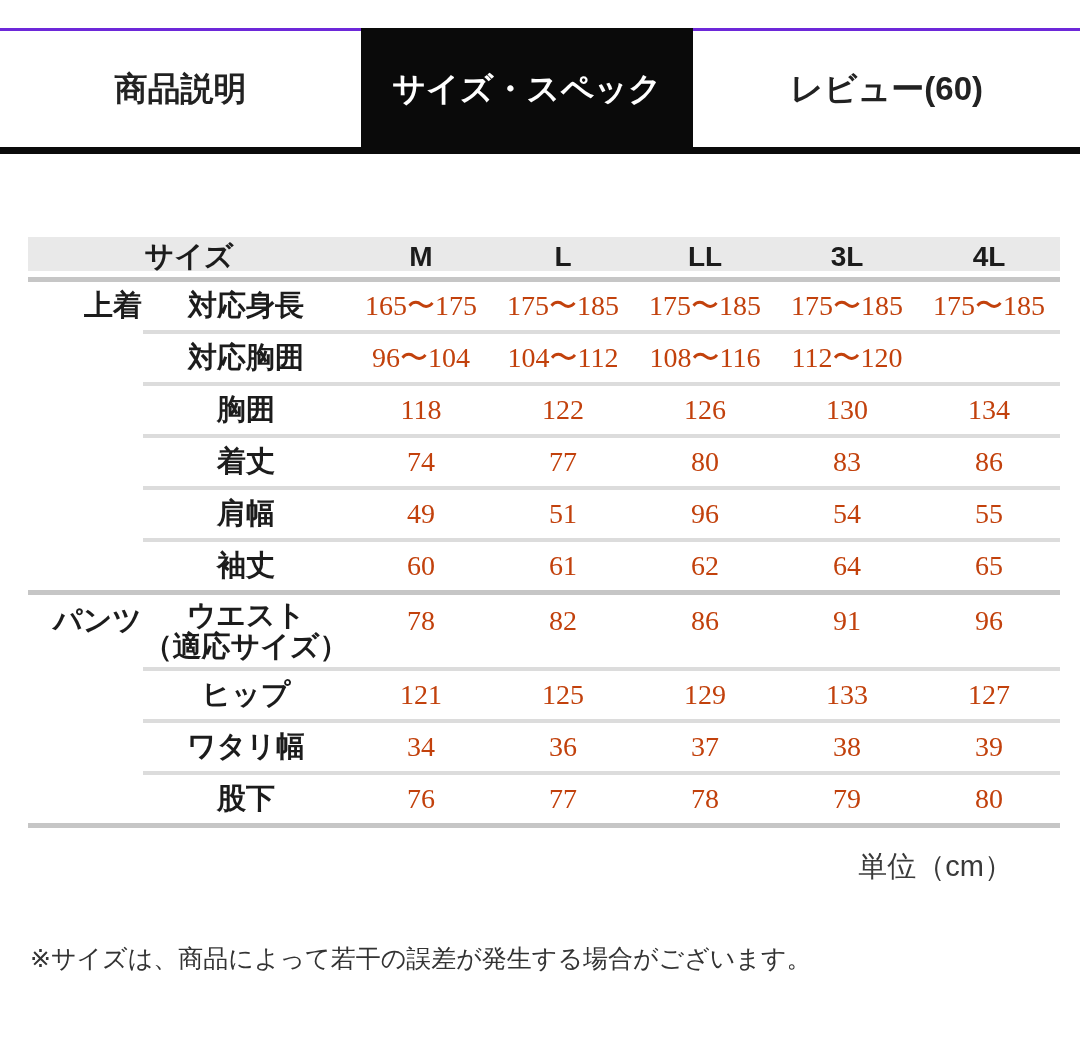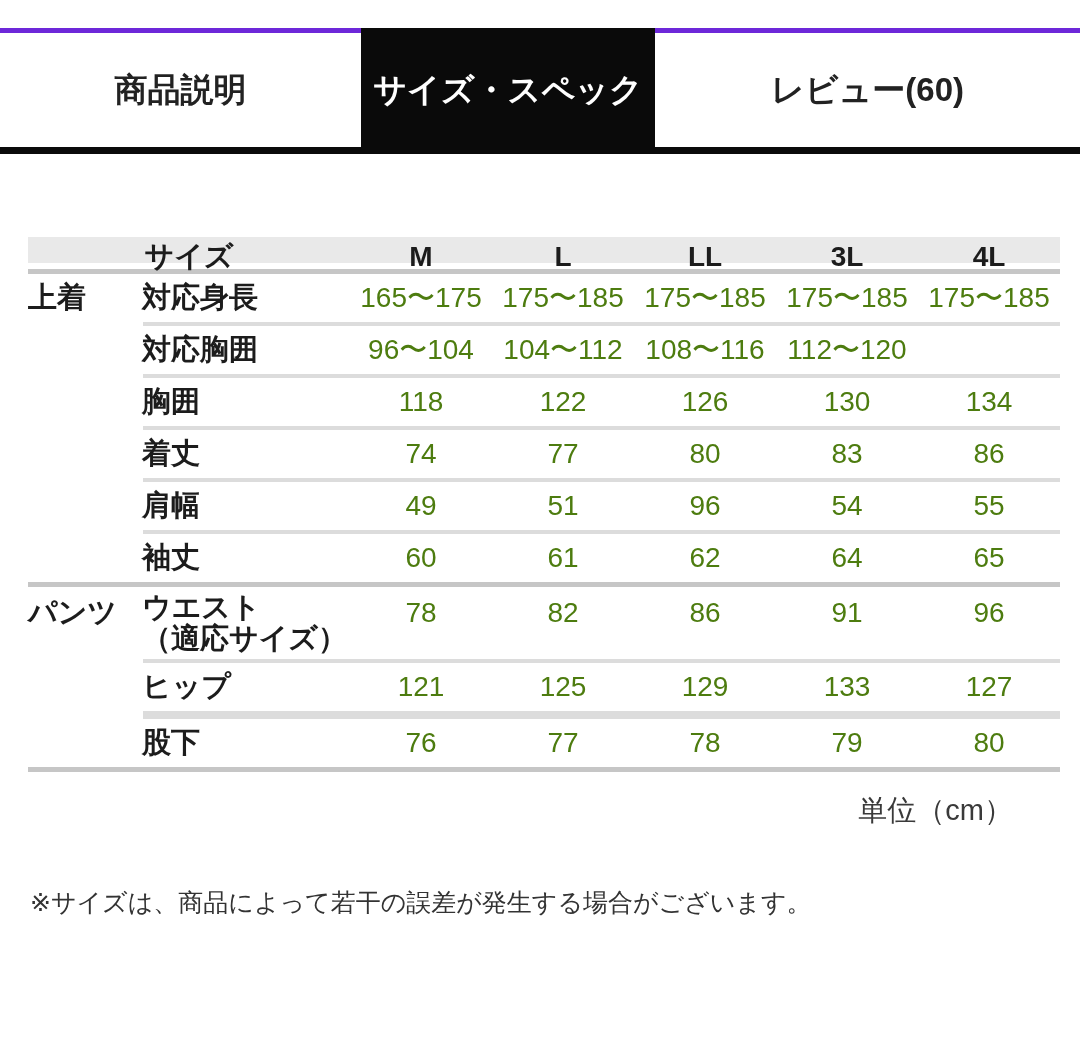--- a/index.html
+++ b/index.html
@@ -8,50 +8,50 @@
     width: 1080px; height: 1057px;
     background: #ffffff;
     font-family: "Liberation Sans", "DejaVu Sans", sans-serif;
     color: #1c1c1c;
     overflow: hidden;
   }
 
   
   .tab-strip { margin-top: 28px; display: flex; }
   .tab {
-    border-top: 5px solid #6d28d9;
+    border-top: 3px solid #6d28d9;
     height: 119px;
     display: flex; align-items: center; justify-content: center;
     font-size: 33px; font-weight: bold;
     background: #ffffff; color: #222222;
     cursor: pointer;
   }
   .tab-1 { width: 361px; }
-  .tab-2 { width: 294px; }
+  .tab-2 { width: 332px; }
   .tab-3 { flex: 1; text-align: right; }
   .tab.active { background: #0a0a0a; color: #ffffff; border-top-color: #0a0a0a; }
   .black-bar { height: 7px; background: #0a0a0a; }
 
   
   .size-table { margin: 83px 0 0 28px; width: 1032px; }
   .grid-row {
     display: grid;
     grid-template-columns: 114px 208px 142px 142px 142px 142px 142px;
   }
-  .thead { height: 26px; background: #e9e9e9; align-items: center; margin-bottom: 6px; }
+  .thead { height: 34px; background: #e9e9e9; align-items: center; margin-bottom: 6px; }
   .thead .head-cell { font-weight: bold; font-size: 28px; text-align: center; color: #1c1c1c; }
   .size-label-cell { grid-column: 1 / 3; font-weight: bold; font-size: 29px; text-align: center; }
 
   .divider-full  { height: 5px; background: #c6c6c6; }
   .divider-inner { height: 4px; background: #dcdcdc; margin-left: 115px; }
 
   .row { height: 48px; align-items: center; }
-  .group-cell { font-weight: bold; font-size: 29px; text-align: left; color: #1c1c1c; }
-  .label-cell { font-weight: bold; font-size: 29px; color: #1c1c1c; }
-  .value-cell { font-size: 28px; color: #4d7c0f; text-align: center; }
+  .group-cell { font-weight: bold; font-size: 29px; text-align: right; color: #1c1c1c; }
+  .label-cell { font-weight: bold; font-size: 29px; text-align: center; color: #1c1c1c; }
+  .value-cell { font-size: 28px; color: #c2410c; text-align: center; font-family: Liberation Serif, serif; }
 
   .row-tall { height: 72px; align-items: start; }
   .row-tall .value-cell,
   .row-tall .group-cell { line-height: 51px; }
   .row-tall .label-cell { align-self: center; line-height: 31px; }
   .label-sub { font-size: 29px; font-weight: bold; display: block; }
 
   .unit-row {
     width: 1032px; margin: 18px 0 0 28px; padding-right: 47px;
     text-align: right; font-size: 29px; line-height: 40px; color: #3a3a3a;
@@ -173,20 +173,29 @@
     <div class="group-cell"></div>
     <div class="label-cell">ヒップ</div>
     <div class="value-cell">121</div>
     <div class="value-cell">125</div>
     <div class="value-cell">129</div>
     <div class="value-cell">133</div>
     <div class="value-cell">127</div>
   </div>
   <div class="divider-inner"></div>
 
+  <div class="grid-row row">
+    <div class="group-cell"></div>
+    <div class="label-cell">ワタリ幅</div>
+    <div class="value-cell">34</div>
+    <div class="value-cell">36</div>
+    <div class="value-cell">37</div>
+    <div class="value-cell">38</div>
+    <div class="value-cell">39</div>
+  </div>
   <div class="divider-inner"></div>
 
   <div class="grid-row row">
     <div class="group-cell"></div>
     <div class="label-cell">股下</div>
     <div class="value-cell">76</div>
     <div class="value-cell">77</div>
     <div class="value-cell">78</div>
     <div class="value-cell">79</div>
     <div class="value-cell">80</div>

